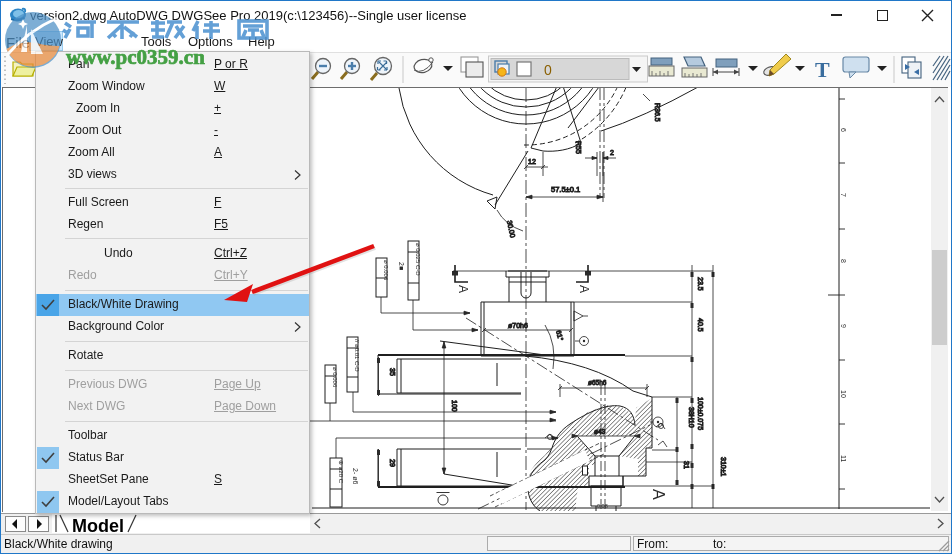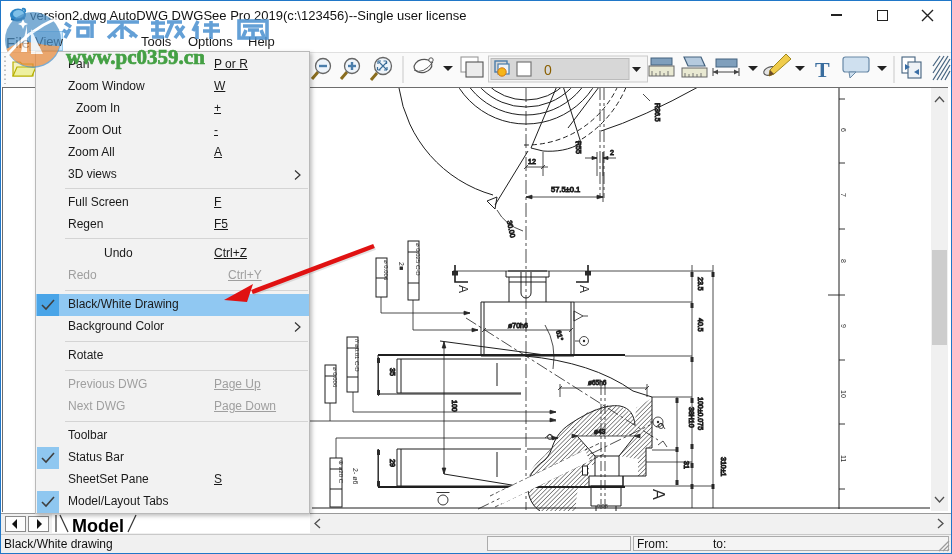--- a/index.html
+++ b/index.html
@@ -567,21 +567,21 @@
 
 <div class="mi" style="left:68px;top:217px;">Regen</div>
 <div class="sc" style="left:214px;top:217px;">F5</div>
 
 <div class="msep" style="top:238px;"></div>
 
 <div class="mi" style="left:68px;top:246px;margin-left:36px;">Undo</div>
 <div class="sc" style="left:214px;top:246px;">Ctrl+Z</div>
 
 <div class="mi dis" style="left:68px;top:268px;">Redo</div>
-<div class="sc dis" style="left:228px;top:268px;">Ctrl+Y</div>
+<div class="sc dis" style="left:214px;top:268px;">Ctrl+Y</div>
 
 <div class="msep" style="top:290px;"></div>
 
 <div class="abs" style="left:36px;top:294px;width:273px;height:22px;background:#90c8f2;z-index:10;"></div>
 <div class="chk" style="top:294px;background:#4aa5e8;"></div>
 <svg class="abs" style="left:41px;top:299px;z-index:13;" width="14" height="12" viewBox="0 0 14 12">
     <path d="M1,6 L5,10 L13,1" stroke="#3f3f3f" stroke-width="1.6" fill="none"></path>
   </svg>
 <div class="mi" style="left:68px;top:297px;">Black/White Drawing</div>
 

